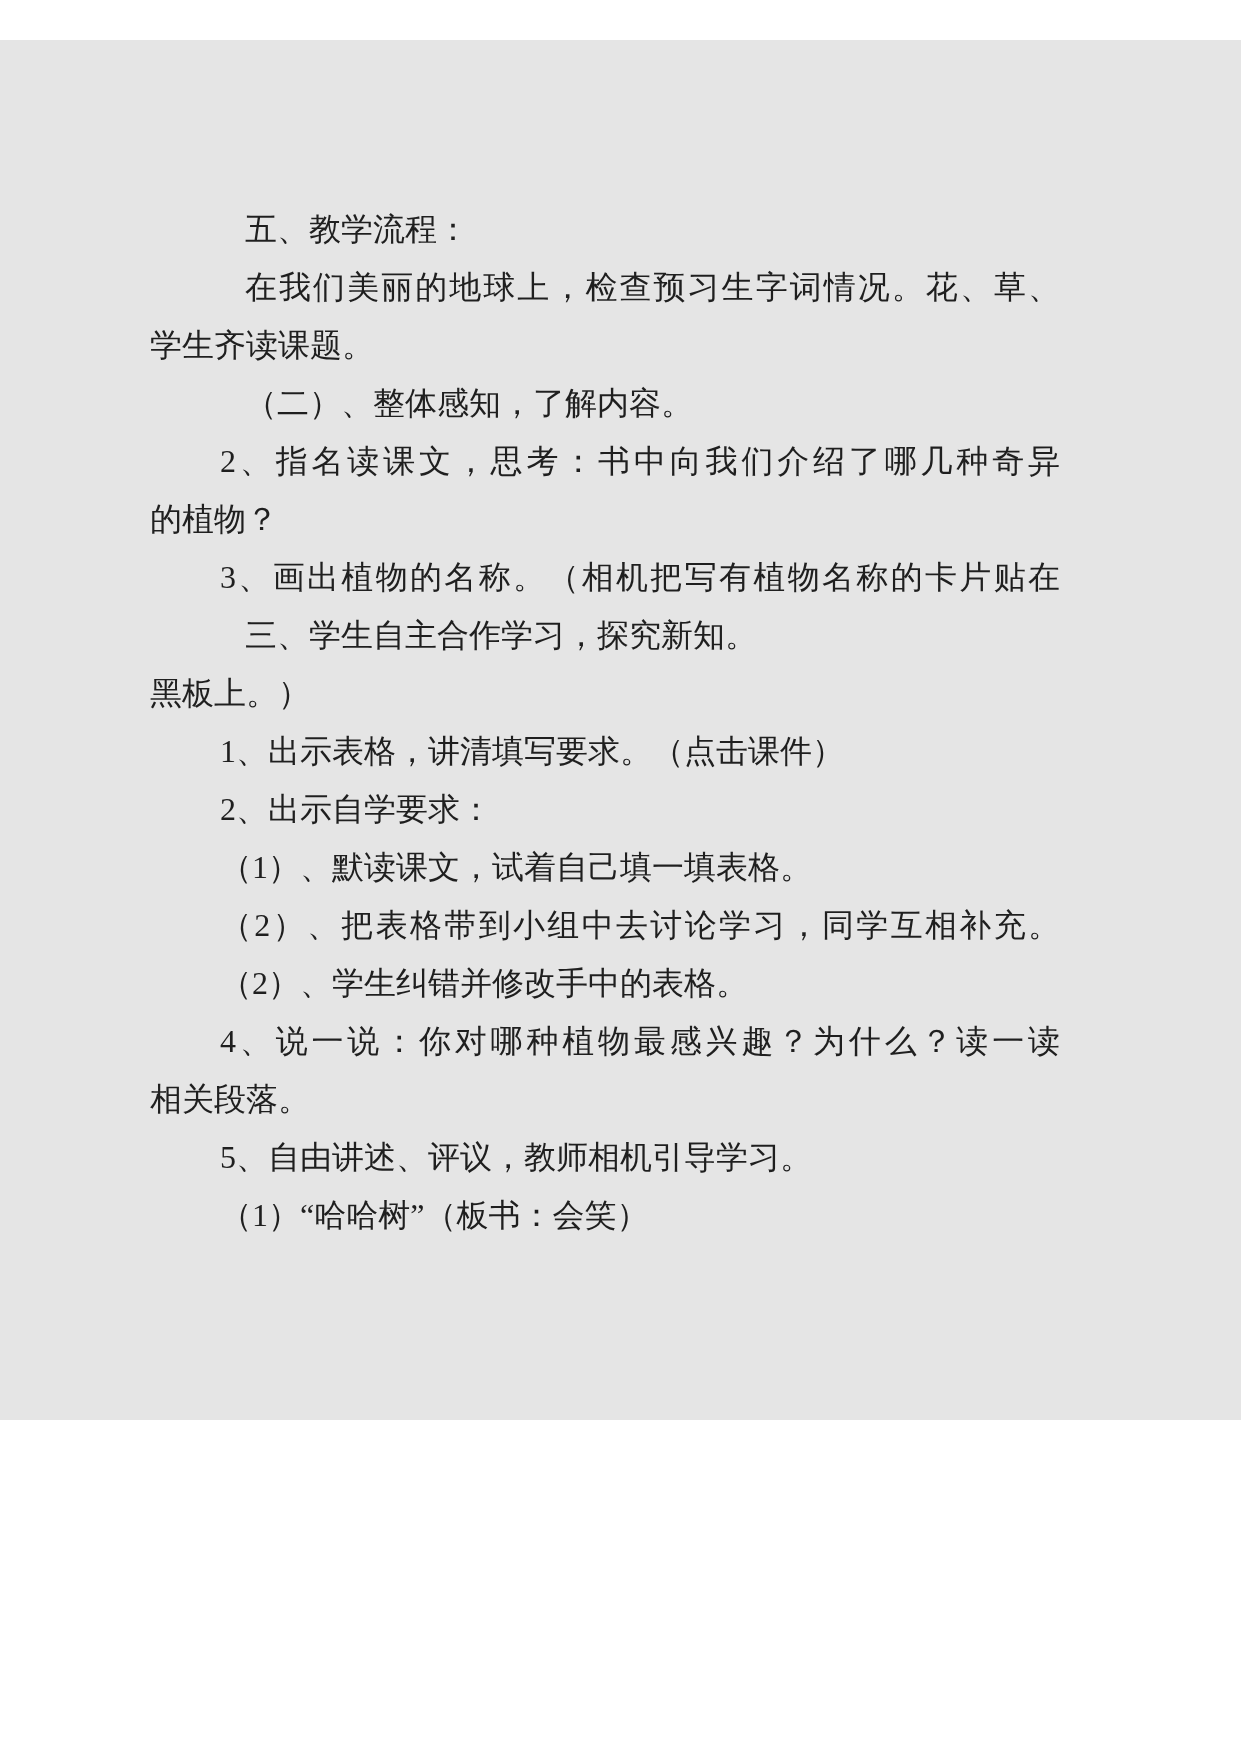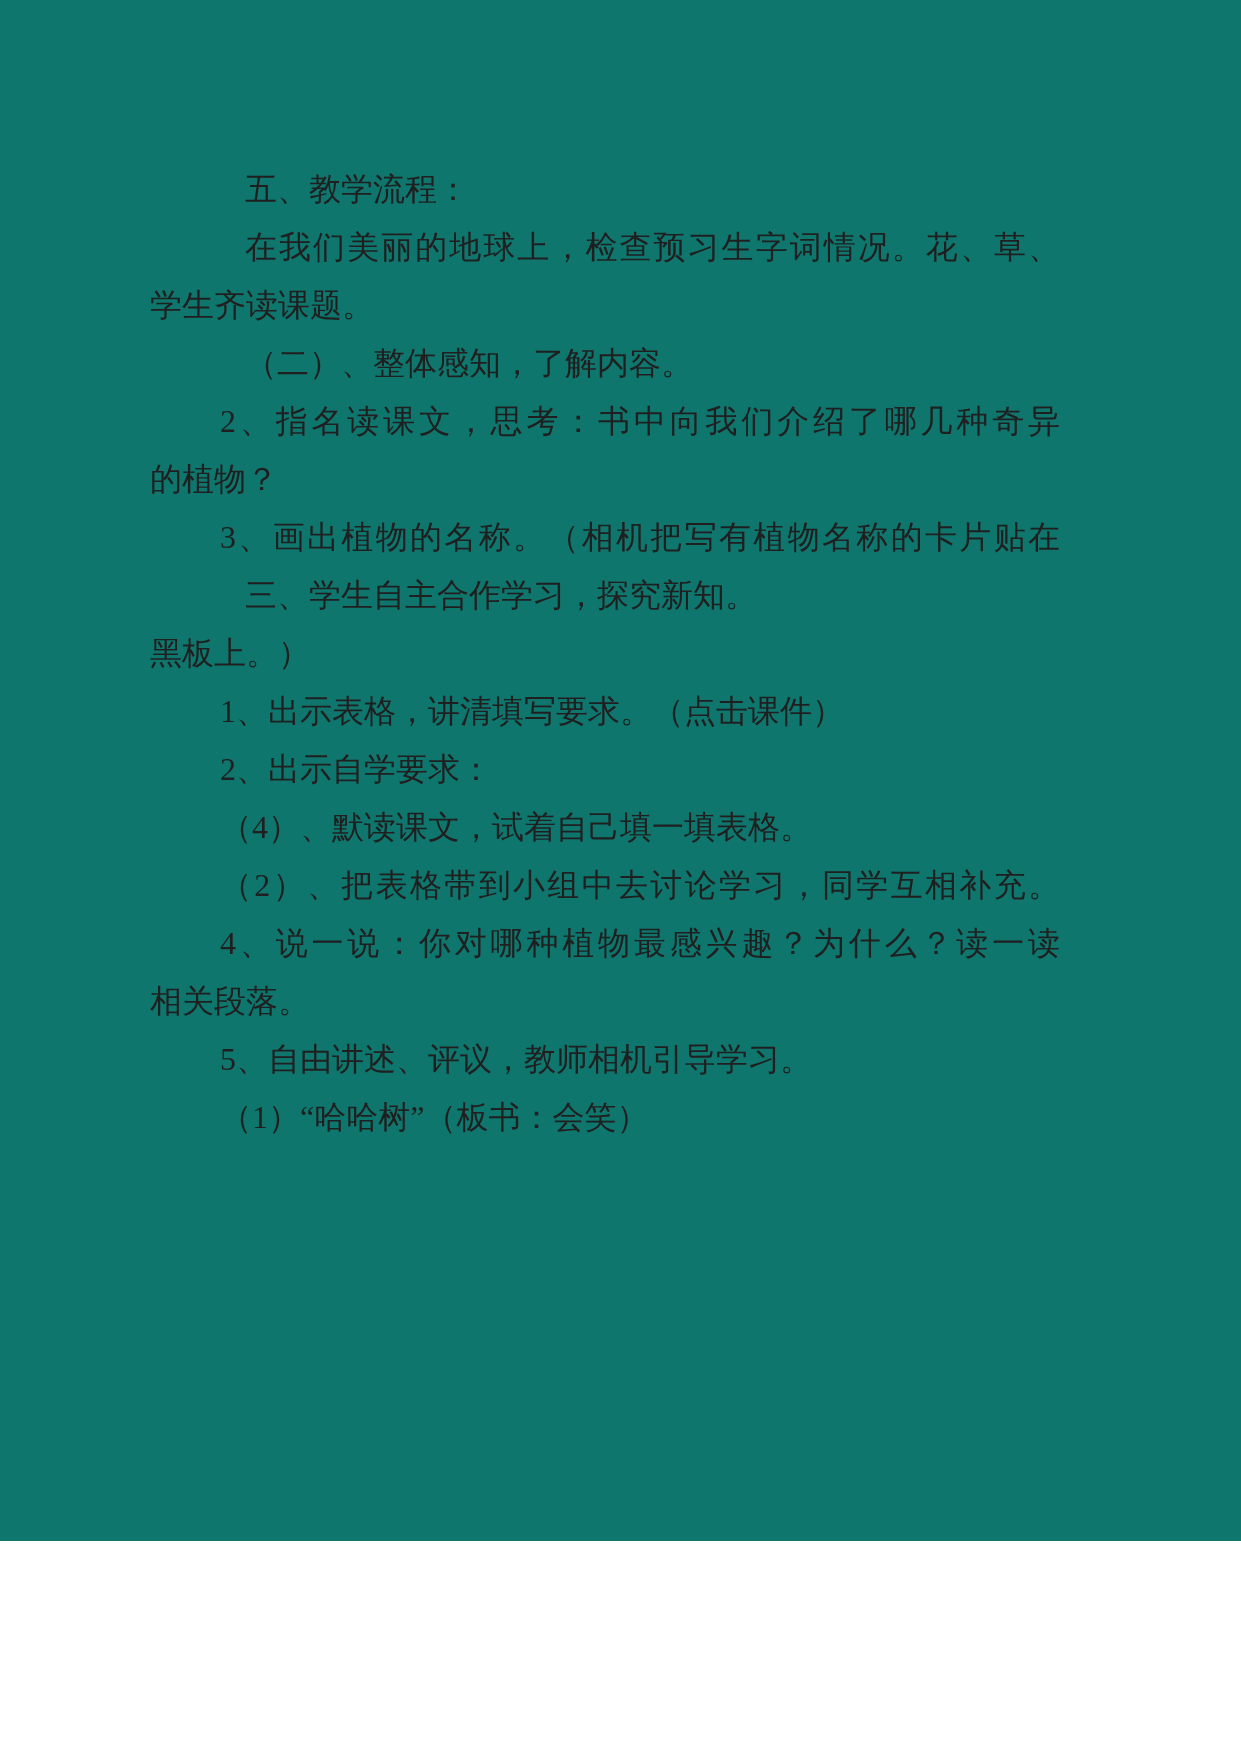--- a/index.html
+++ b/index.html
@@ -3,23 +3,24 @@
 <meta charset="utf-8">
 <style>
   html, body {
     margin: 0;
     padding: 0;
     background: #ffffff;
   }
   .page {
     position: relative;
     width: 1241px;
-    height: 1541px;
-    background: #0f766e;
+    height: 1380px;
+    background: #e5e5e5;
     overflow: hidden;
+    margin-top: 40px;
   }
   .content {
     position: absolute;
     left: 150px;
     top: 160px;
     width: 910px;
     font-family: "Liberation Serif", "DejaVu Serif", serif;
     font-size: 32px;
     font-weight: 400;
     line-height: 58px;
@@ -55,20 +56,21 @@
     <div class="line indent-lg justify">在我们美丽的地球上，检查预习生字词情况。花、草、</div>
     <div class="line">学生齐读课题。</div>
     <div class="line indent-lg">（二）、整体感知，了解内容。</div>
     <div class="line indent justify">2、指名读课文，思考：书中向我们介绍了哪几种奇异</div>
     <div class="line">的植物？</div>
     <div class="line indent justify">3、画出植物的名称。（相机把写有植物名称的卡片贴在</div>
     <div class="line indent-lg">三、学生自主合作学习，探究新知。</div>
     <div class="line">黑板上。）</div>
     <div class="line indent">1、出示表格，讲清填写要求。（点击课件）</div>
     <div class="line indent">2、出示自学要求：</div>
-    <div class="line indent">（4）、默读课文，试着自己填一填表格。</div>
+    <div class="line indent">（1）、默读课文，试着自己填一填表格。</div>
     <div class="line indent justify">（2）、把表格带到小组中去讨论学习，同学互相补充。</div>
+    <div class="line indent">（2）、学生纠错并修改手中的表格。</div>
     <div class="line indent justify">4、说一说：你对哪种植物最感兴趣？为什么？读一读</div>
     <div class="line">相关段落。</div>
     <div class="line indent">5、自由讲述、评议，教师相机引导学习。</div>
     <div class="line indent">（1）“哈哈树”（板书：会笑）</div>
   </div>
 </div>
 
 </body></html>

